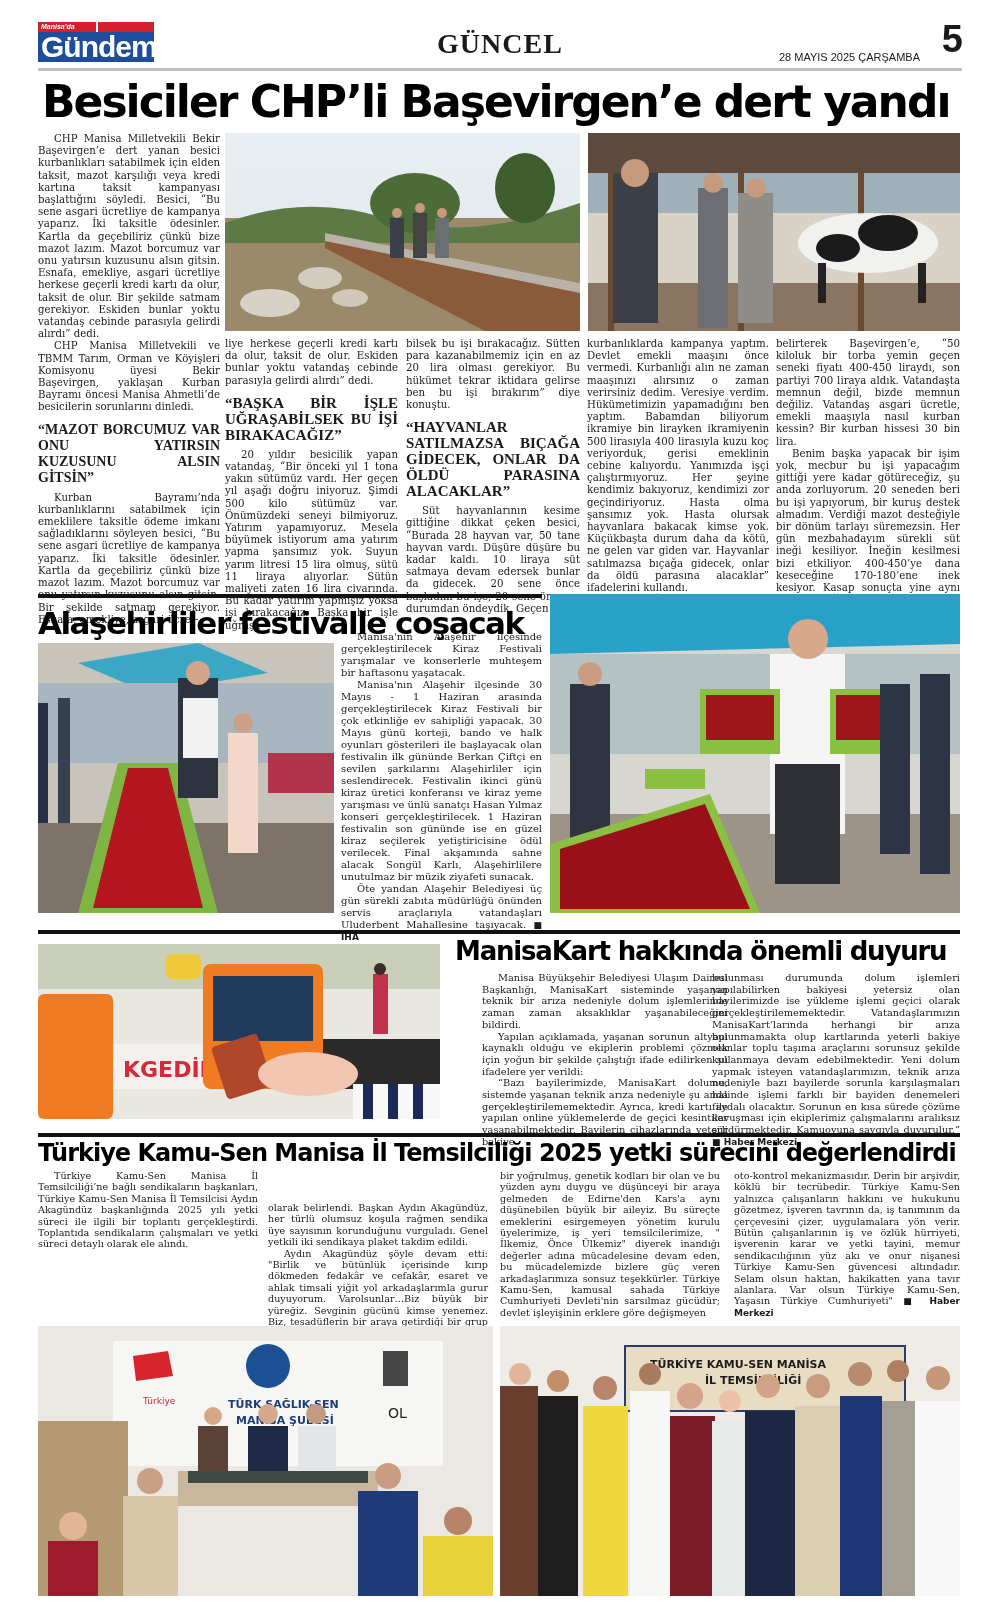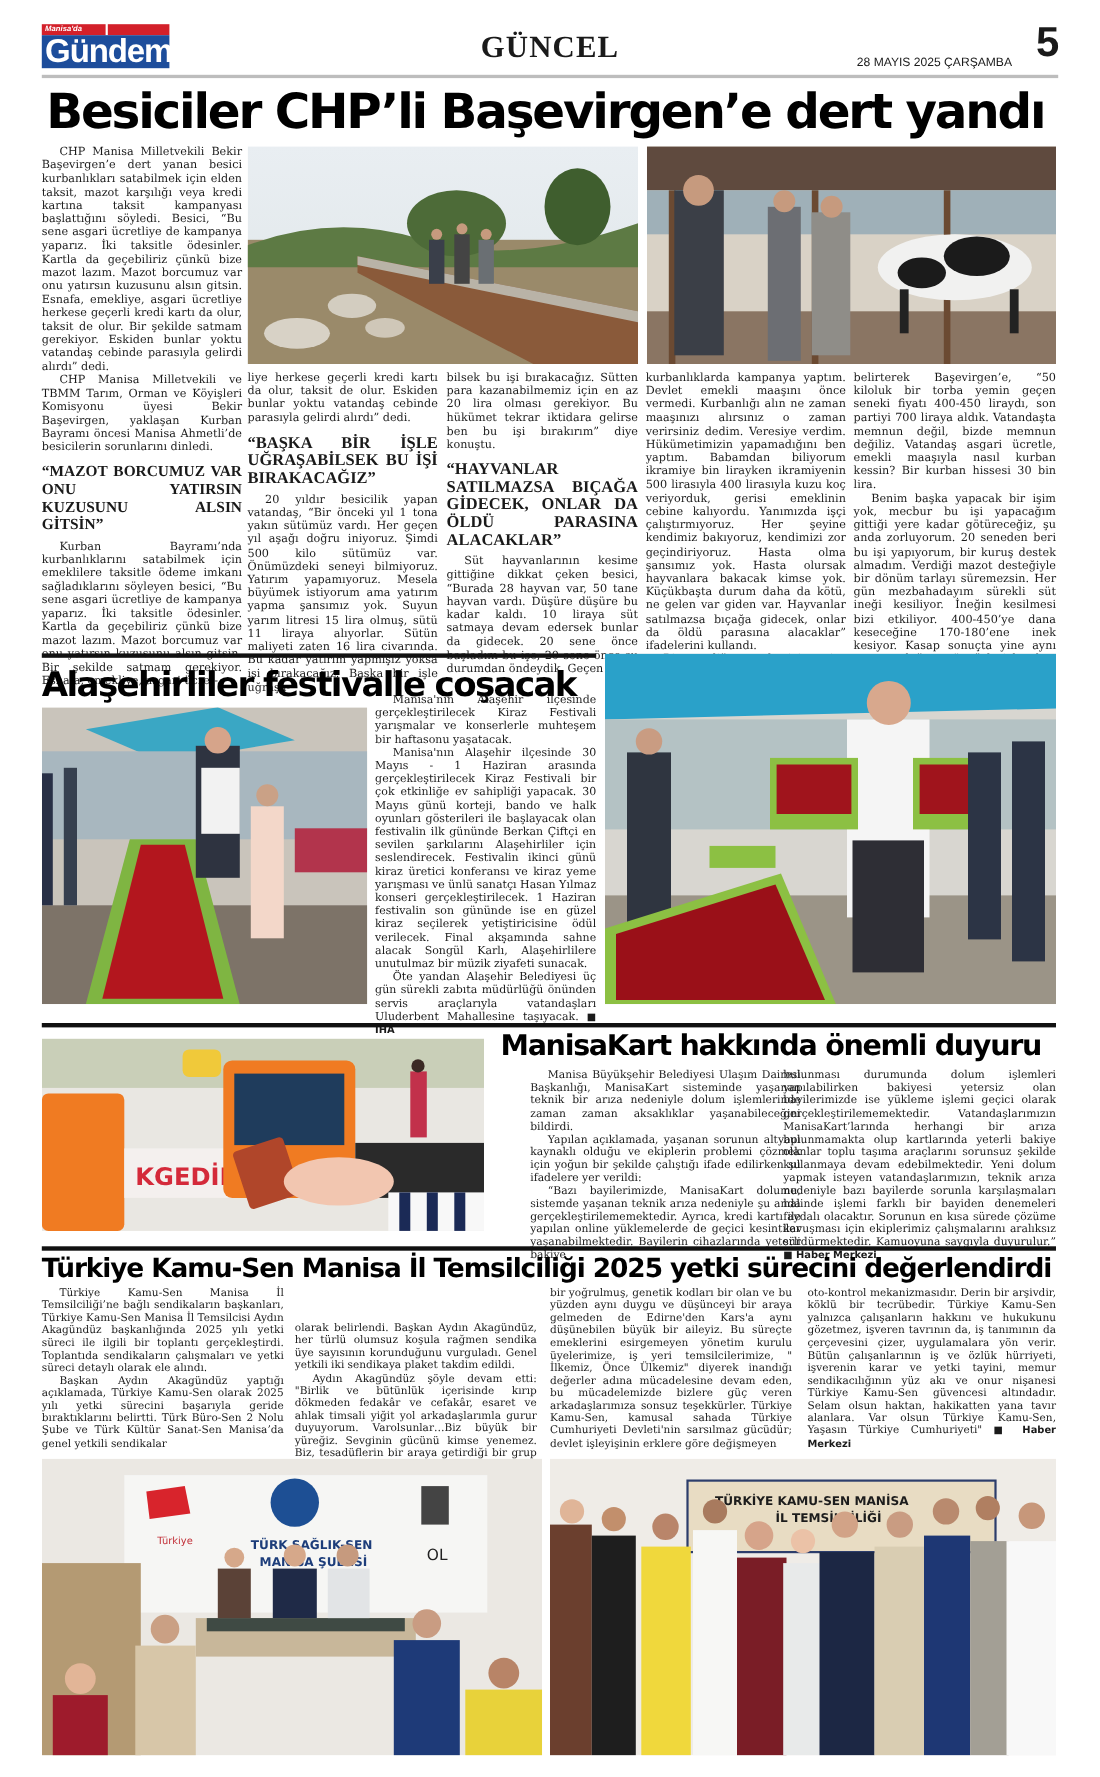--- a/index.html
+++ b/index.html
@@ -199,21 +199,20 @@
 </div>
 <div class="abs col" style="left:712px; top:972px; width:248px; font-size:9.8px; line-height:11.7px;">
   <p style="text-indent:0"><span>bulunması durumunda dolum işlemleri yapılabilirken bakiyesi yetersiz olan bayilerimizde ise yükleme işlemi geçici olarak gerçekleştirilememektedir. Vatandaşlarımızın ManisaKart’larında herhangi bir arıza bulunmamakta olup kartlarında yeterli bakiye olanlar toplu taşıma araçlarını sorunsuz şekilde kullanmaya devam edebilmektedir. Yeni dolum yapmak isteyen vatandaşlarımızın, teknik arıza nedeniyle bazı bayilerde sorunla karşılaşmaları halinde işlemi farklı bir bayiden denemeleri faydalı olacaktır. Sorunun en kısa sürede çözüme kavuşması için ekiplerimiz çalışmalarını aralıksız sürdürmektedir. Kamuoyuna saygıyla duyurulur.”</span> <span class="credit">Haber Merkezi</span></p>
 </div>
 
 <div class="abs rule" style="left:38px; top:1133px; width:922px;"></div>
 <div class="abs headline h4">Türkiye Kamu-Sen Manisa İl Temsilciliği 2025 yetki sürecini değerlendirdi</div>
 
 <div class="abs col" style="left:38px; top:1170px; width:220px; font-size:9.6px; line-height:11.4px;">
   <p>Türkiye Kamu-Sen Manisa İl Temsilciliği’ne bağlı sendikaların başkanları, Türkiye Kamu-Sen Manisa İl Temsilcisi Aydın Akagündüz başkanlığında 2025 yılı yetki süreci ile ilgili bir toplantı gerçekleştirdi. Toplantıda sendikaların çalışmaları ve yetki süreci detaylı olarak ele alındı.</p>
-  <p>Başkan Aydın Akagündüz yaptığı açıklamada, Türkiye Kamu-Sen olarak 2025 yılı yetki sürecini başarıyla geride bıraktıklarını belirtti. Türk Büro-Sen 2 Nolu Şube ve Türk Kültür Sanat-Sen Manisa’da genel yetkili sendikalar</p>
 </div>
 <div class="abs col" style="left:268px; top:1170px; width:220px; font-size:9.6px; line-height:11.4px;margin-top:32px;">
   <p style="text-indent:0">olarak belirlendi. Başkan Aydın Akagündüz, her türlü olumsuz koşula rağmen sendika üye sayısının korunduğunu vurguladı. Genel yetkili iki sendikaya plaket takdim edildi.</p>
   <p>Aydın Akagündüz şöyle devam etti: "Birlik ve bütünlük içerisinde kırıp dökmeden fedakâr ve cefakâr, esaret ve ahlak timsali yiğit yol arkadaşlarımla gurur duyuyorum. Varolsunlar…Biz büyük bir yüreğiz. Sevginin gücünü kimse yenemez. Biz, tesadüflerin bir araya getirdiği bir grup değiliz. Biz, bu vatana, ezana, bayrağa ve millete sevdalı, hamuru</p>
 </div>
 <div class="abs col" style="left:500px; top:1170px; width:220px; font-size:9.6px; line-height:11.4px;">
   <p style="text-indent:0">bir yoğrulmuş, genetik kodları bir olan ve bu yüzden aynı duygu ve düşünceyi bir araya gelmeden de Edirne'den Kars'a aynı düşünebilen büyük bir aileyiz. Bu süreçte emeklerini esirgemeyen yönetim kurulu üyelerimize, iş yeri temsilcilerimize, " İlkemiz, Önce Ülkemiz" diyerek inandığı değerler adına mücadelesine devam eden, bu mücadelemizde bizlere güç veren arkadaşlarımıza sonsuz teşekkürler. Türkiye Kamu-Sen, kamusal sahada Türkiye Cumhuriyeti Devleti'nin sarsılmaz gücüdür; devlet işleyişinin erklere göre değişmeyen</p>
 </div>
 <div class="abs col" style="left:734px; top:1170px; width:226px; font-size:9.6px; line-height:11.4px;">
   <p style="text-indent:0"><span>oto-kontrol mekanizmasıdır. Derin bir arşivdir, köklü bir tecrübedir.  Türkiye Kamu-Sen yalnızca çalışanların hakkını ve hukukunu gözetmez, işveren tavrının da, iş tanımının da çerçevesini çizer, uygulamalara yön verir. Bütün çalışanlarının iş ve özlük hürriyeti, işverenin karar ve yetki tayini, memur sendikacılığının yüz akı ve onur nişanesi Türkiye Kamu-Sen güvencesi altındadır. Selam olsun haktan, hakikatten yana tavır alanlara. Var olsun Türkiye Kamu-Sen, Yaşasın Türkiye Cumhuriyeti"</span> <span class="credit">Haber Merkezi</span></p>

